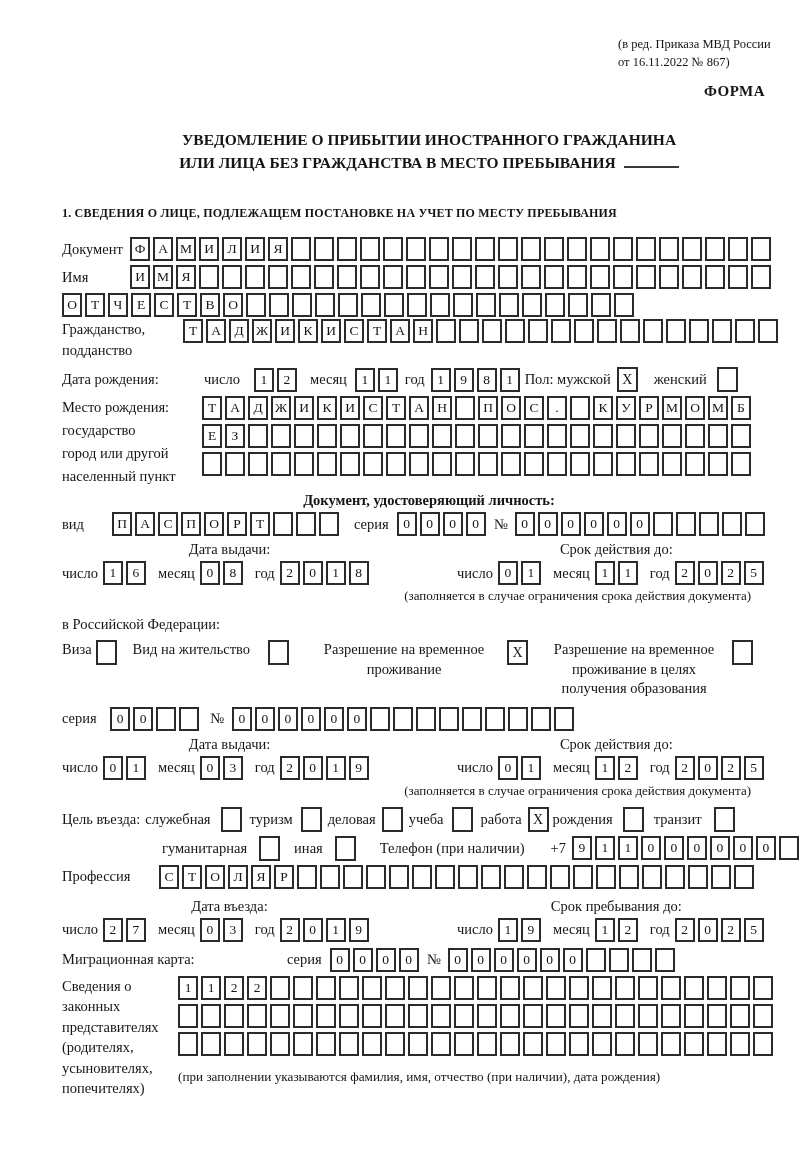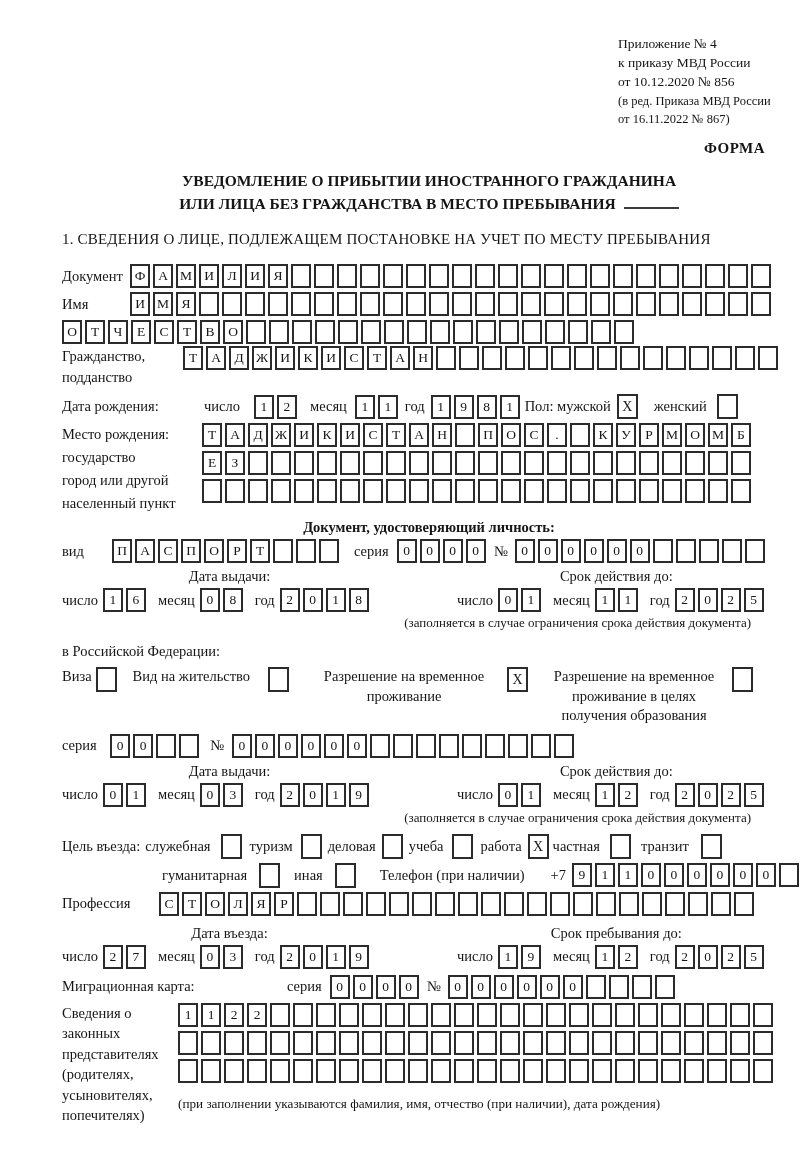--- a/index.html
+++ b/index.html
@@ -2,23 +2,23 @@
 <html><head>
 <meta charset="utf-8">
 <style>
   *{box-sizing:border-box;margin:0;padding:0}
   html,body{background:#fff}
   body{font-family:"Liberation Serif","DejaVu Serif",serif;color:#151515}
   .page{width:800px;height:1163px;background:#fff;padding:34px 4px 0 62px;overflow:hidden}
   .hdr{margin-left:556px;font-size:13.5px;line-height:19px}
   .hdr2{margin-left:556px;font-size:12.5px;line-height:17.5px;margin-top:2px}
   .forma{margin-left:642px;margin-top:12px;font-weight:bold;font-size:15px;letter-spacing:.5px}
-  .title{margin-top:12px;text-align:center;font-weight:bold;font-size:15.5px;line-height:23px}
+  .title{margin-top:28px;text-align:center;font-weight:bold;font-size:15.5px;line-height:23px}
   .uline{display:inline-block;width:55px;border-bottom:2px solid #3a3a3a;height:12px;margin-left:8px}
-  .sec-head{margin-top:16px;font-weight:normal;font-size:15px;letter-spacing:.2px}
+  .sec-head{margin-top:32px;font-weight:bold;font-size:12px;letter-spacing:.2px}
   .rows{margin-top:16px}
   .r{display:flex;align-items:center;margin-bottom:4px}
   .rt{display:flex;align-items:flex-start;margin-bottom:2px}
   .lbl{font-size:14.5px;line-height:21px;flex:0 0 auto}
   .lc{font-size:14.5px;line-height:21px}
   .cells{display:inline-flex;flex:0 0 auto}
   .cell{flex:0 0 auto;width:20px;height:24px;border:2px solid #2b2b2b;margin-right:3px;text-align:center;font-size:13.5px;line-height:20px}
   .chk{display:inline-block;flex:0 0 auto;width:21px;height:25px;border:2px solid #2b2b2b;text-align:center;font-size:14px;line-height:21px}
   .dates{display:flex;margin-bottom:2px}
   .dg{flex:0 0 auto}
@@ -30,25 +30,20 @@
   .permitrow{display:flex;align-items:flex-start;margin-top:4px;margin-bottom:8px}
   .pitem{display:flex;align-items:flex-start}
   .plabel{text-align:center;font-size:14.5px;line-height:19.5px}
   .doc-head{font-weight:bold;font-size:14.5px;line-height:20px;text-align:center;margin-bottom:2px}
 </style>
 </head>
 <body>
 
 <div class="page">
 
-  <div class="hdr">
-    <div>Приложение № 4</div>
-    <div>к приказу МВД России</div>
-    <div>от 10.12.2020 № 856</div>
-  </div>
   <div class="hdr2">
     <div>(в ред. Приказа МВД России</div>
     <div>от 16.11.2022 № 867)</div>
   </div>
   <div class="forma">ФОРМА</div>
 
   <div class="title">
     <div>УВЕДОМЛЕНИЕ О ПРИБЫТИИ ИНОСТРАННОГО ГРАЖДАНИНА</div>
     <div><span>ИЛИ ЛИЦА БЕЗ ГРАЖДАНСТВА В МЕСТО ПРЕБЫВАНИЯ</span><span class="uline"></span></div>
   </div>
@@ -499,21 +494,21 @@
       <span class="lbl" style="margin-left:5px">служебная</span>
       <span class="chk" style="margin:0 8px 0 10px"></span>
       <span class="lbl">туризм</span>
       <span class="chk" style="margin:0 6px 0 8px"></span>
       <span class="lbl">деловая</span>
       <span class="chk" style="margin:0 6px 0 6px"></span>
       <span class="lbl">учеба</span>
       <span class="chk" style="margin:0 8px 0 8px"></span>
       <span class="lbl">работа</span>
       <span class="chk" style="margin:0 4px 0 6px">X</span>
-      <span class="lbl">частная</span>
+      <span class="lbl">рождения</span>
       <span class="chk" style="margin:0 10px 0 10px"></span>
       <span class="lbl">транзит</span>
       <span class="chk" style="margin-left:12px"></span>
     </div>
 
     <div class="r">
       <span class="lbl" style="margin-left:100px">гуманитарная</span>
       <span class="chk" style="margin:0 14px 0 12px"></span>
       <span class="lbl">иная</span>
       <span class="chk" style="margin:0 24px 0 12px"></span>

